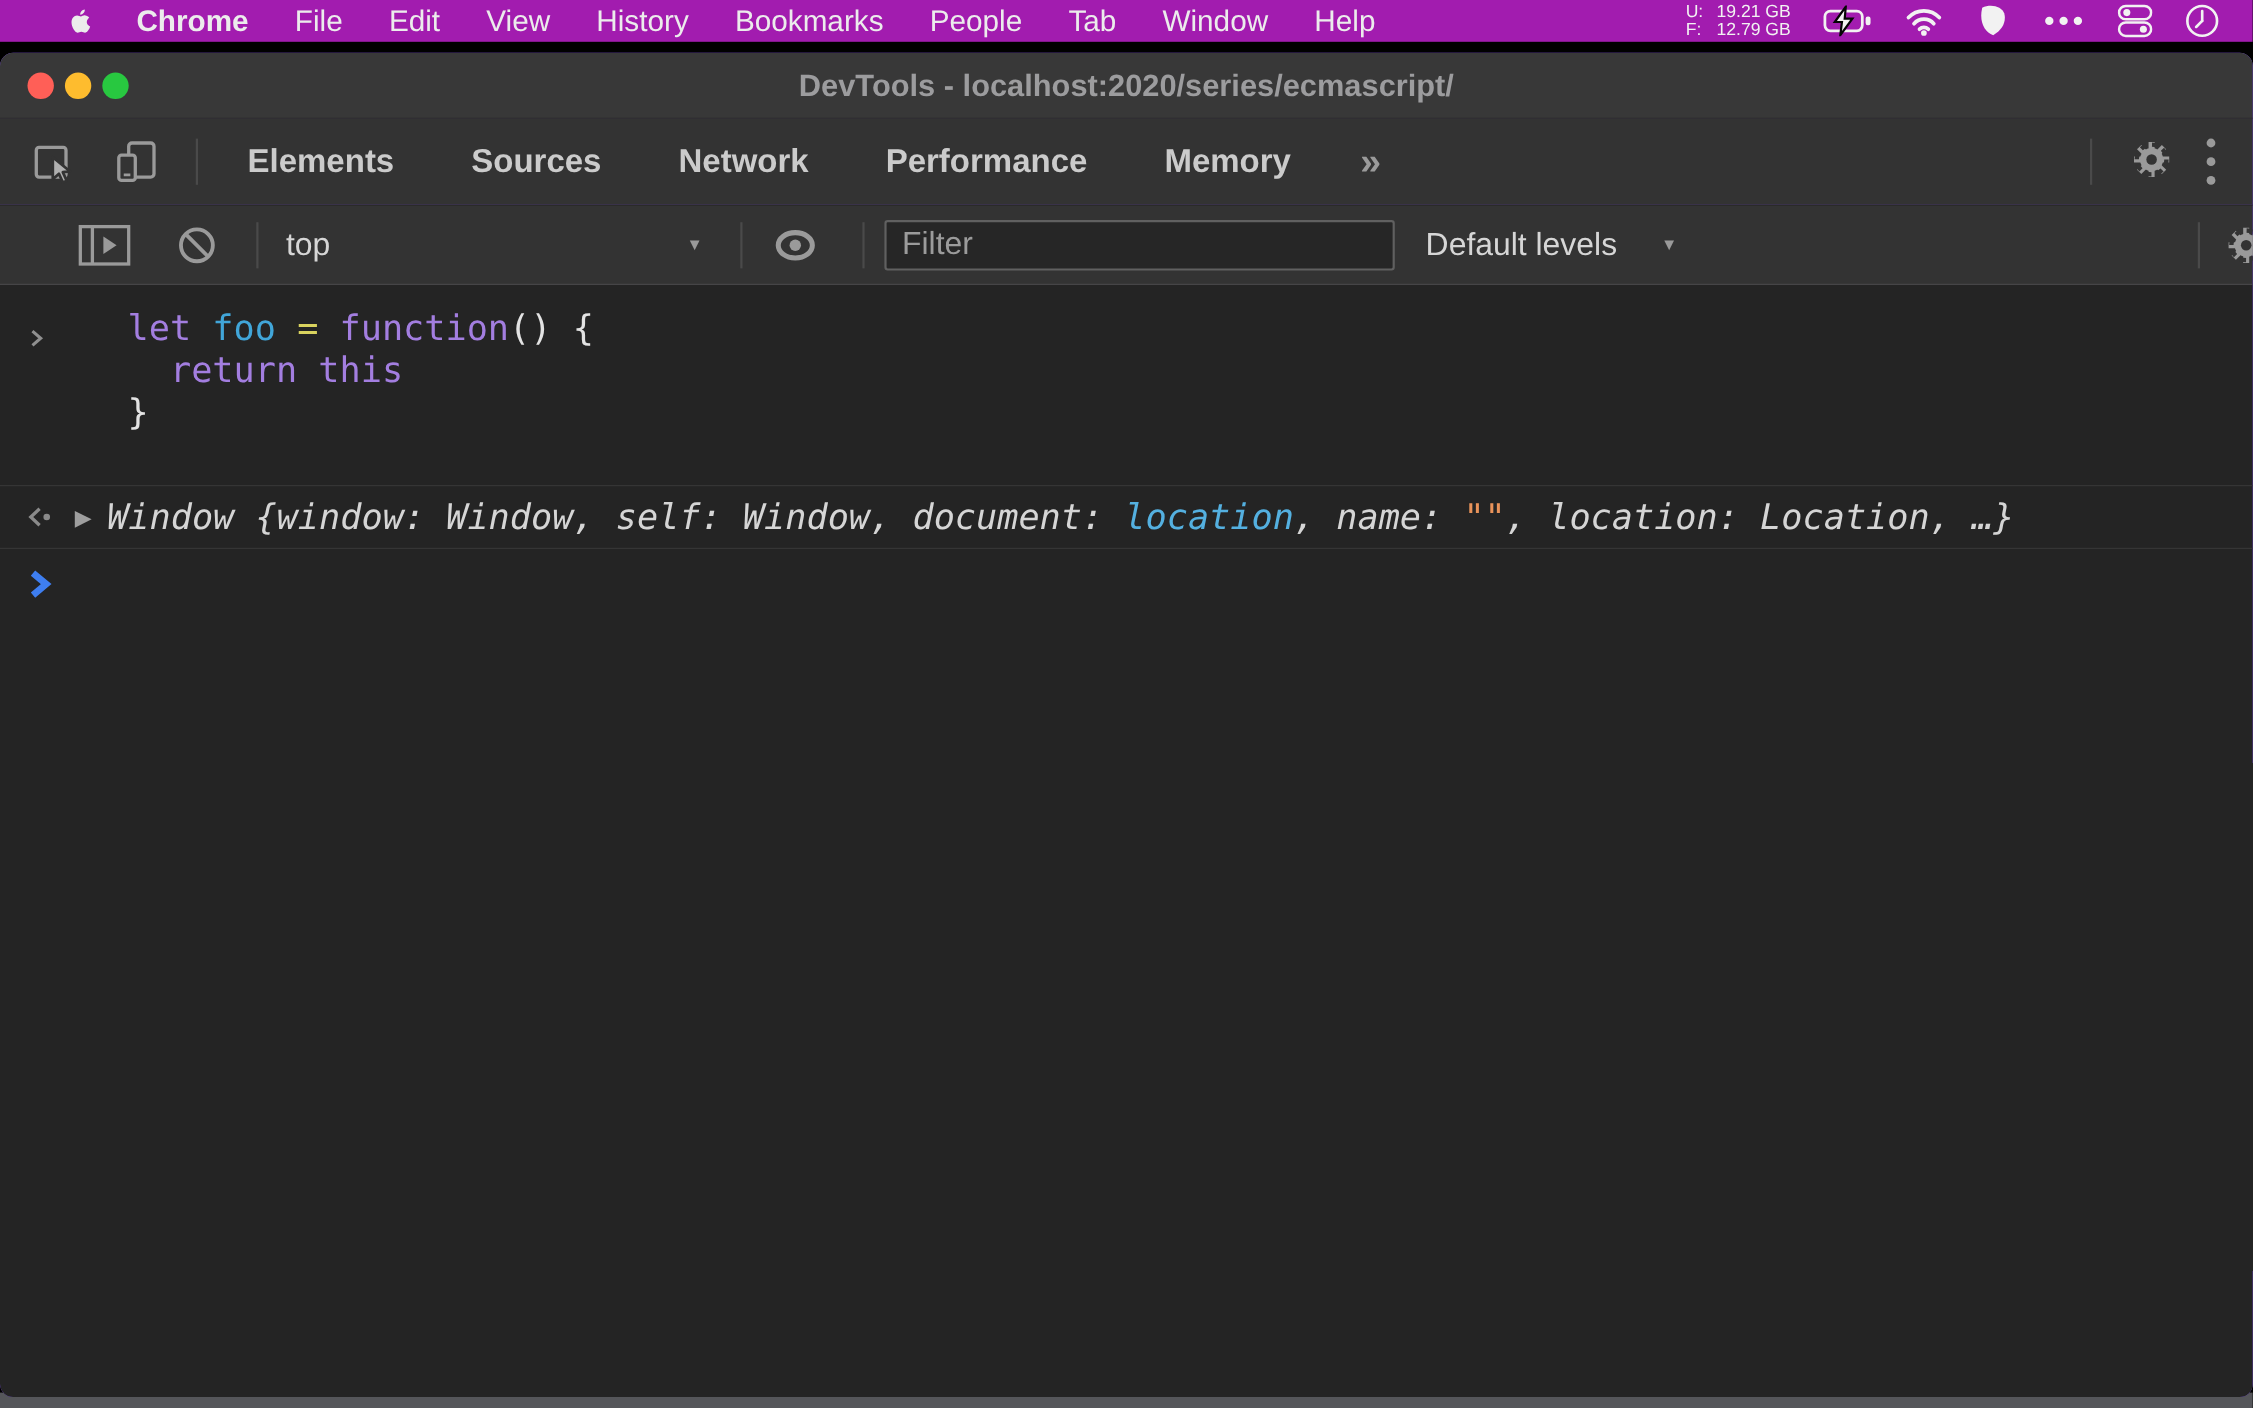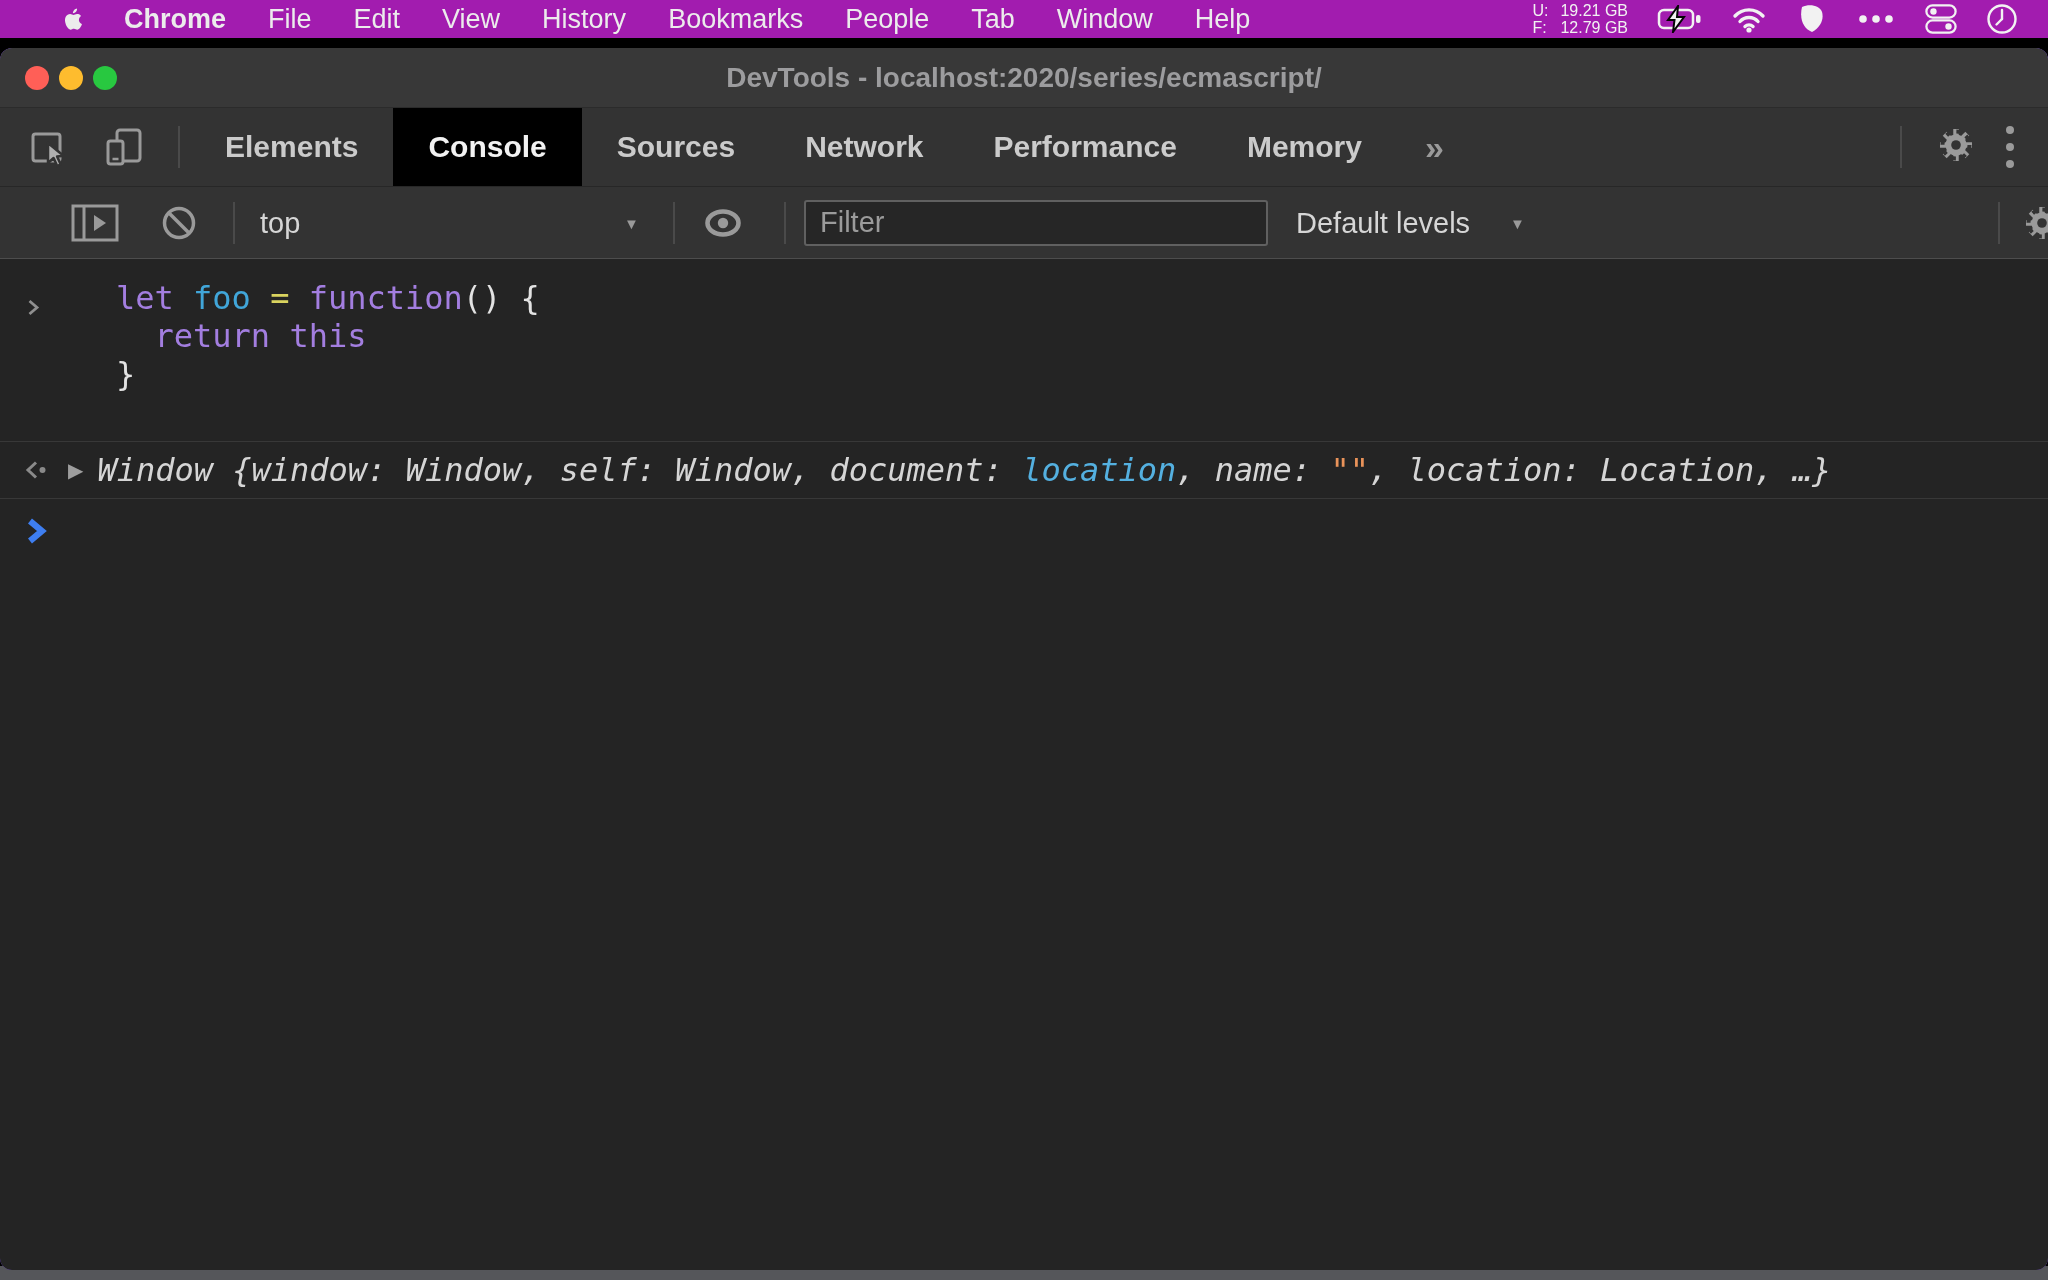--- a/index.html
+++ b/index.html
@@ -165,21 +165,20 @@
       <span class="tbicon i-device">
         <svg width="42" height="42" viewBox="0 0 42 42">
           <rect x="13" y="4" width="23" height="31" rx="3" fill="none" stroke="#9a9a9a" stroke-width="3"></rect>
           <rect x="4" y="15" width="15" height="23" rx="2.5" fill="#333333" stroke="#9a9a9a" stroke-width="3"></rect>
           <line x1="8.5" y1="33" x2="14.5" y2="33" stroke="#9a9a9a" stroke-width="2.4"></line>
         </svg>
       </span>
       <span class="vsep"></span>
       <div class="tabs" id="tabs">
           <div class="tab">Elements</div>
-          <div class="tab active">Console</div>
           <div class="tab">Sources</div>
           <div class="tab">Network</div>
           <div class="tab">Performance</div>
           <div class="tab">Memory</div>
         </div>
       <span class="more-tabs">»</span>
       <div class="tb-right">
         <span class="vsep"></span>
         <span class="gear">
           <svg width="44" height="44" viewBox="0 0 44 44">

